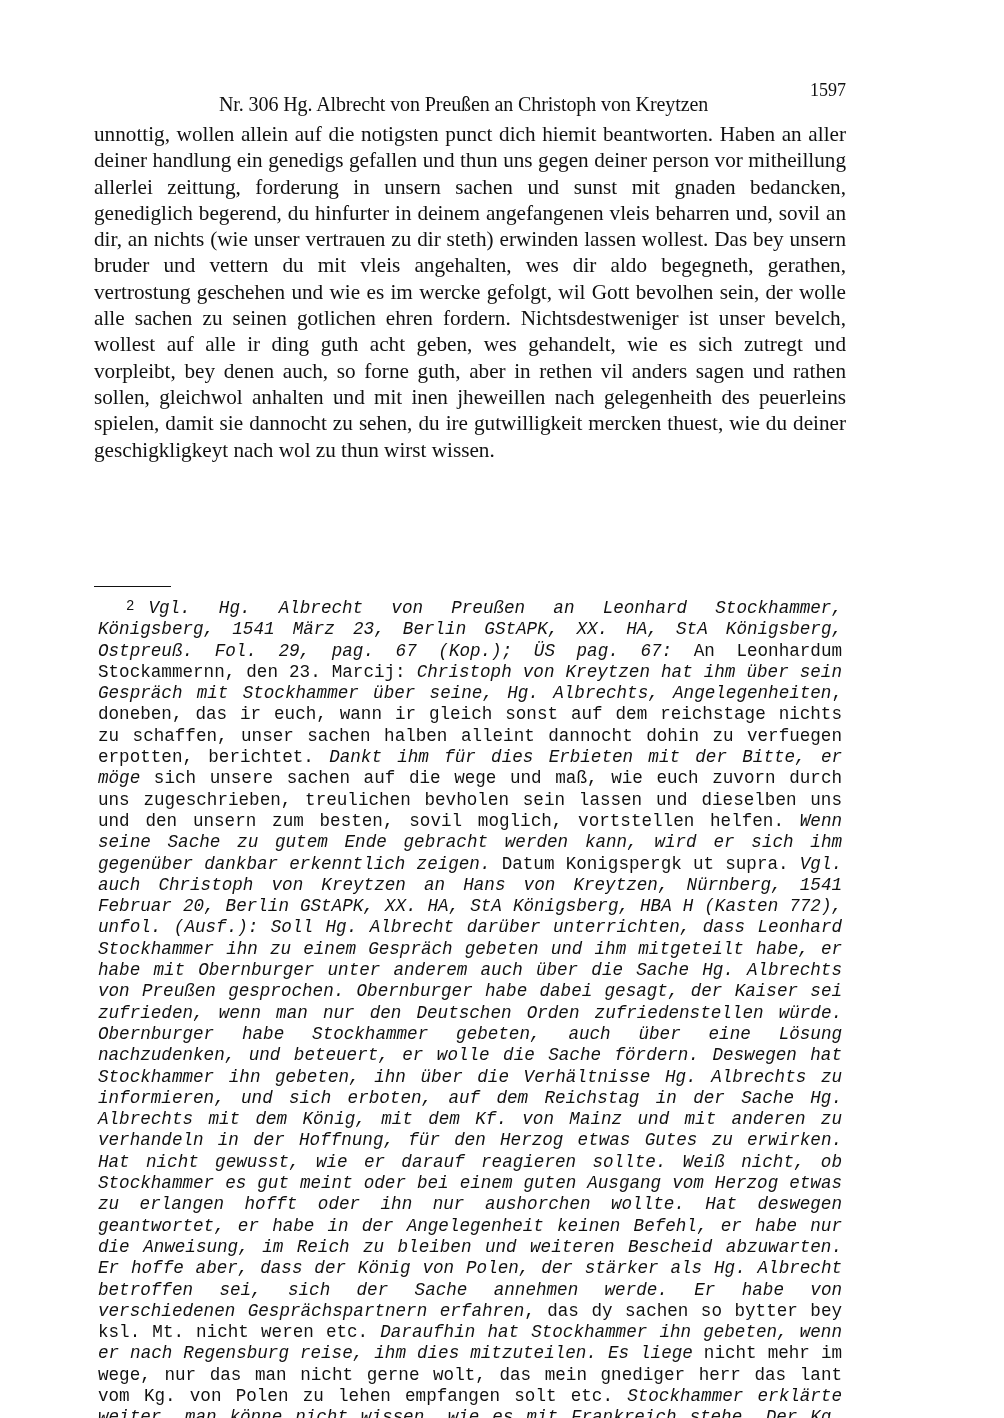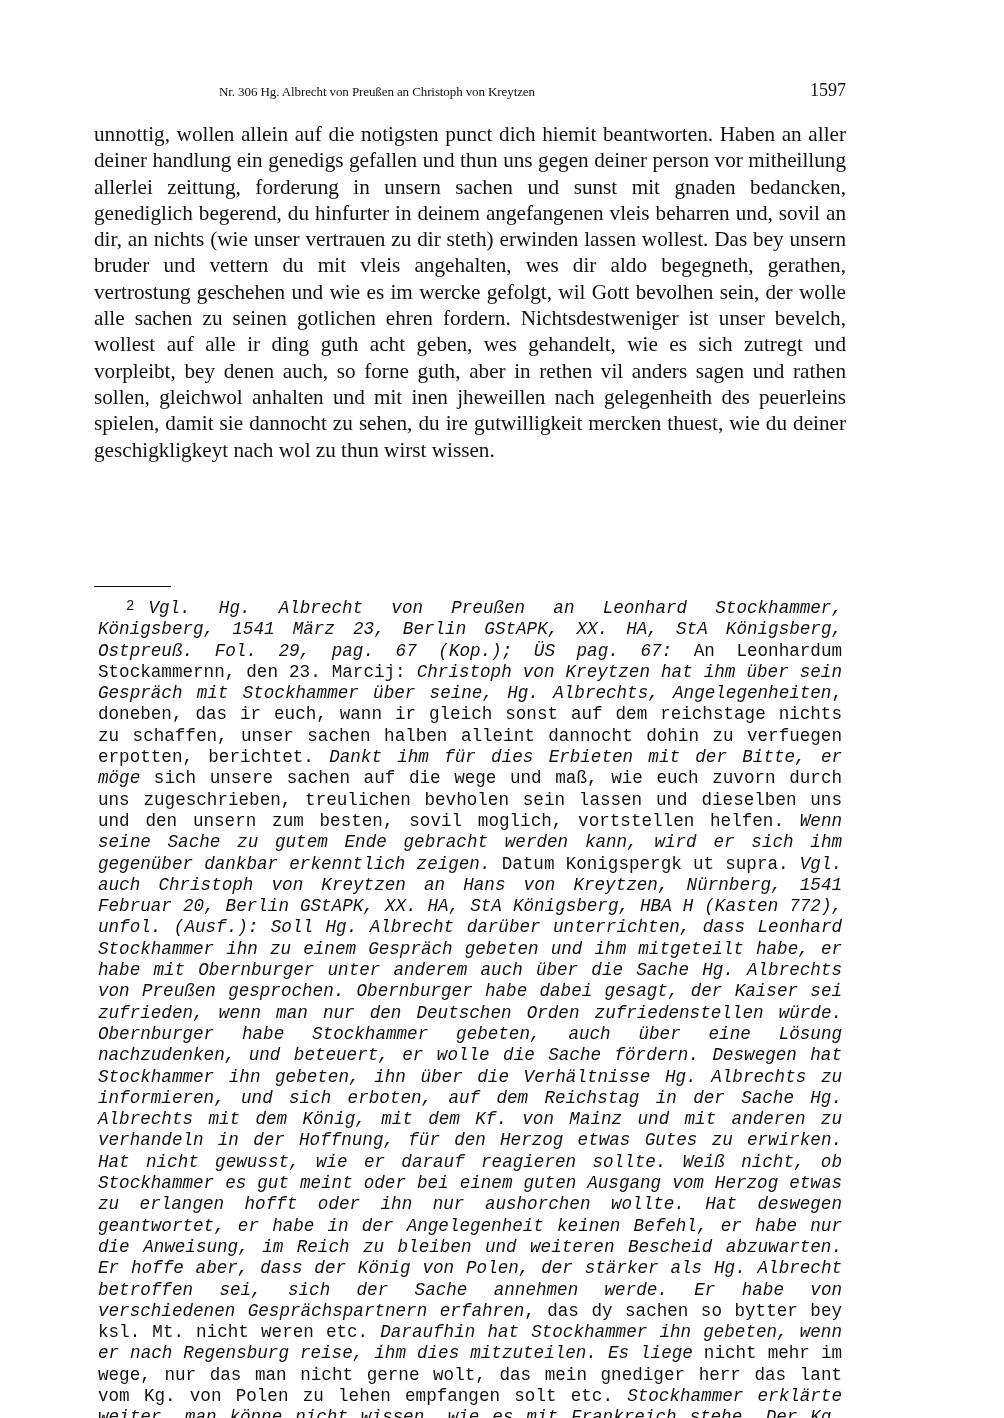--- a/index.html
+++ b/index.html
@@ -4,22 +4,22 @@
 <style>
   html, body { margin: 0; padding: 0; background: #ffffff; }
   body { width: 1004px; height: 1418px; position: relative; overflow: hidden; color: #111; }
   .page { position: absolute; left: 0; top: 0; width: 1004px; height: 1418px; background: #fff; }
 
   .running-head {
     position: absolute; top: 80px; left: 94px; width: 752px; height: 26px;
     font-family: "Liberation Serif", serif;
   }
   .rh-title {
-    position: absolute; left: 125px; top: 4px;
-    font-size: 13px; letter-spacing: -0.1px;
+    position: absolute; left: 125px; top: 13px;
+    font-size: 20px; letter-spacing: -0.1px;
   }
   .rh-page {
     position: absolute; right: 0; top: 0;
     font-size: 18px;
   }
 
   .body-text {
     position: absolute; top: 121px; left: 94px; width: 752px;
     font-family: "Liberation Serif", serif;
     font-size: 21.2px; line-height: 26.3px;

